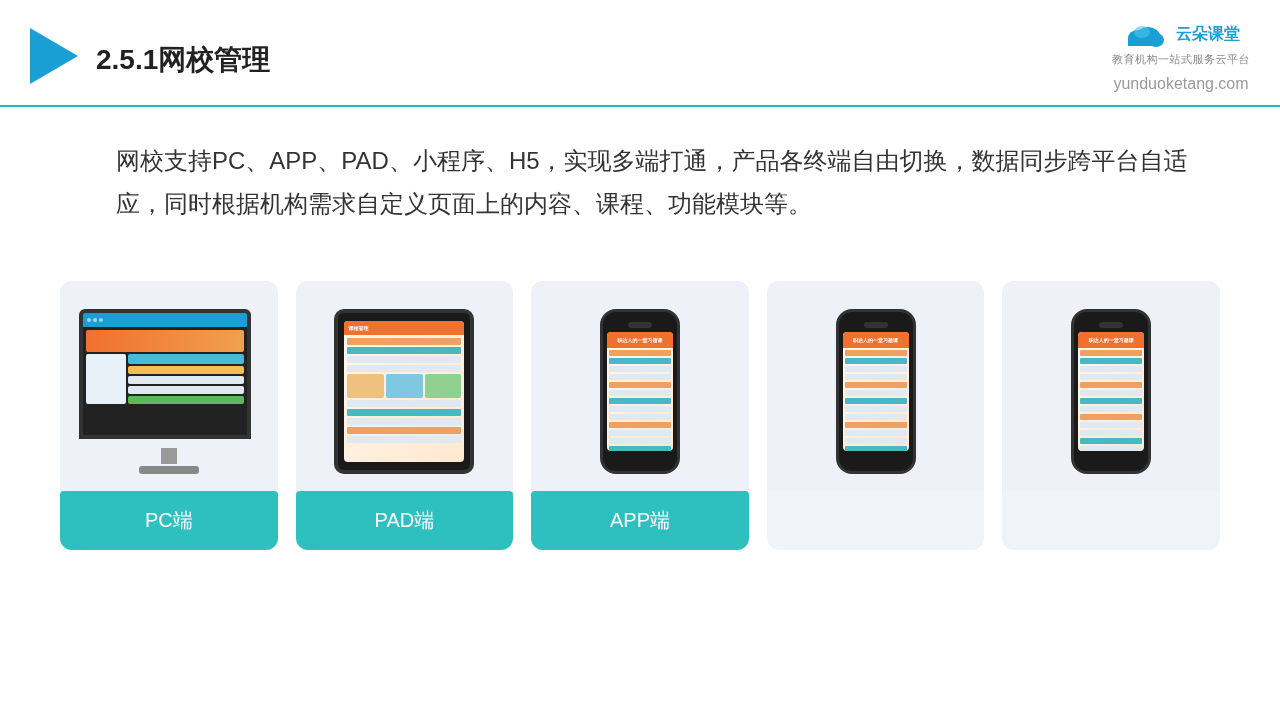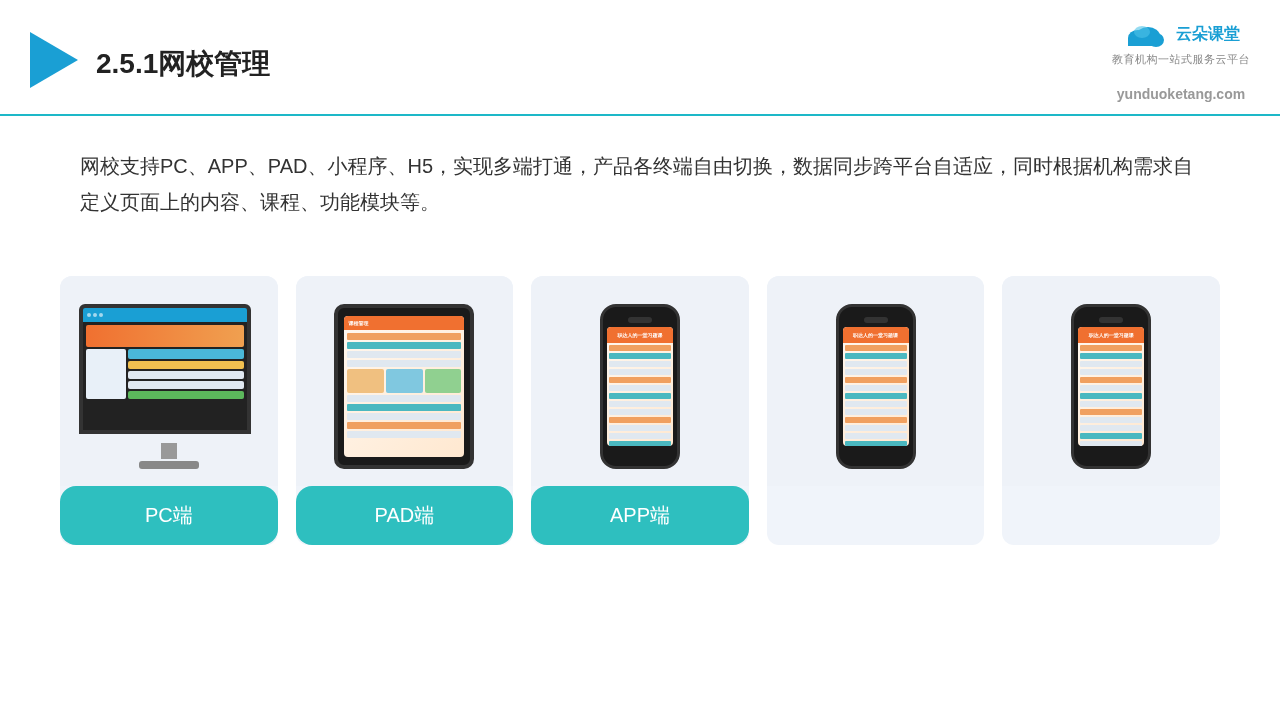--- a/index.html
+++ b/index.html
@@ -54,30 +54,29 @@
       text-align: right;
     }
     .brand-slogan {
       font-size: 11px;
       color: #888;
       margin-top: 2px;
       text-align: center;
       letter-spacing: 0.5px;
     }
     .brand-url {
-      font-size: 14px;
+      font-size: 16px;
       color: #999;
-      margin-top: 19px;
-      font-weight: bold;
+      margin-top: 8px;
     }
 
     
     .description {
-      padding: 32px 80px 16px 80px;
-      font-size: 20px;
+      padding: 32px 80px 16px 116px;
+      font-size: 24px;
       color: #333;
       line-height: 1.8;
     }
 
     
     .cards-section {
       display: flex;
       justify-content: center;
       gap: 18px;
       padding: 30px 60px;
@@ -101,21 +100,21 @@
       height: 210px;
       padding: 20px 15px 10px;
     }
 
     .card-label {
       background: #2ebfbf;
       color: #fff;
       font-size: 20px;
       text-align: center;
       padding: 16px 10px;
-      border-radius: 16px;
+      border-radius: 4px;
       margin: 0;
     }
 
     
     
     .device-pc {
       position: relative;
       width: 180px;
       height: 165px;
     }

